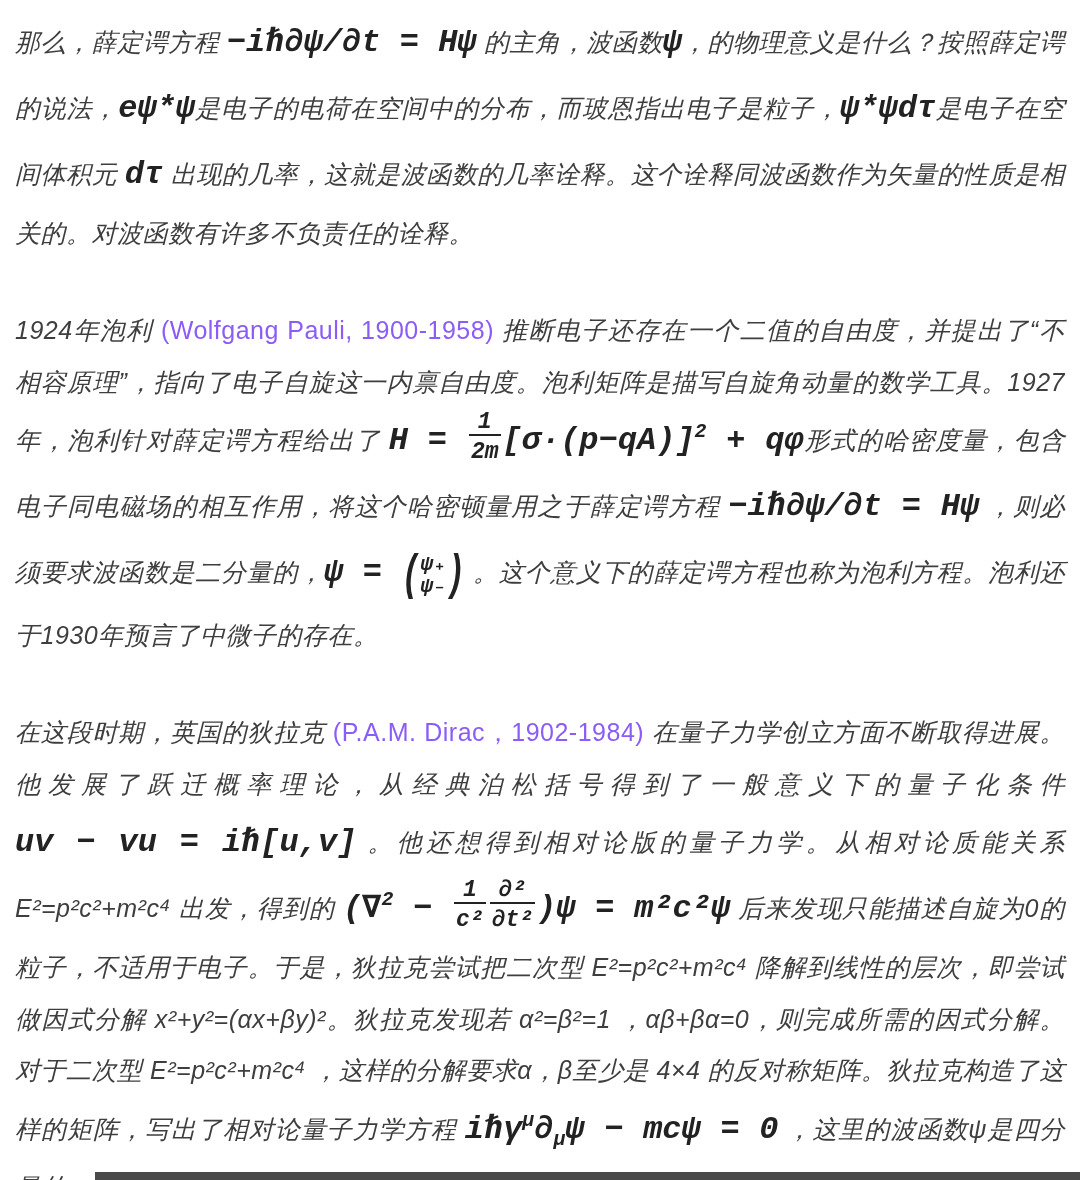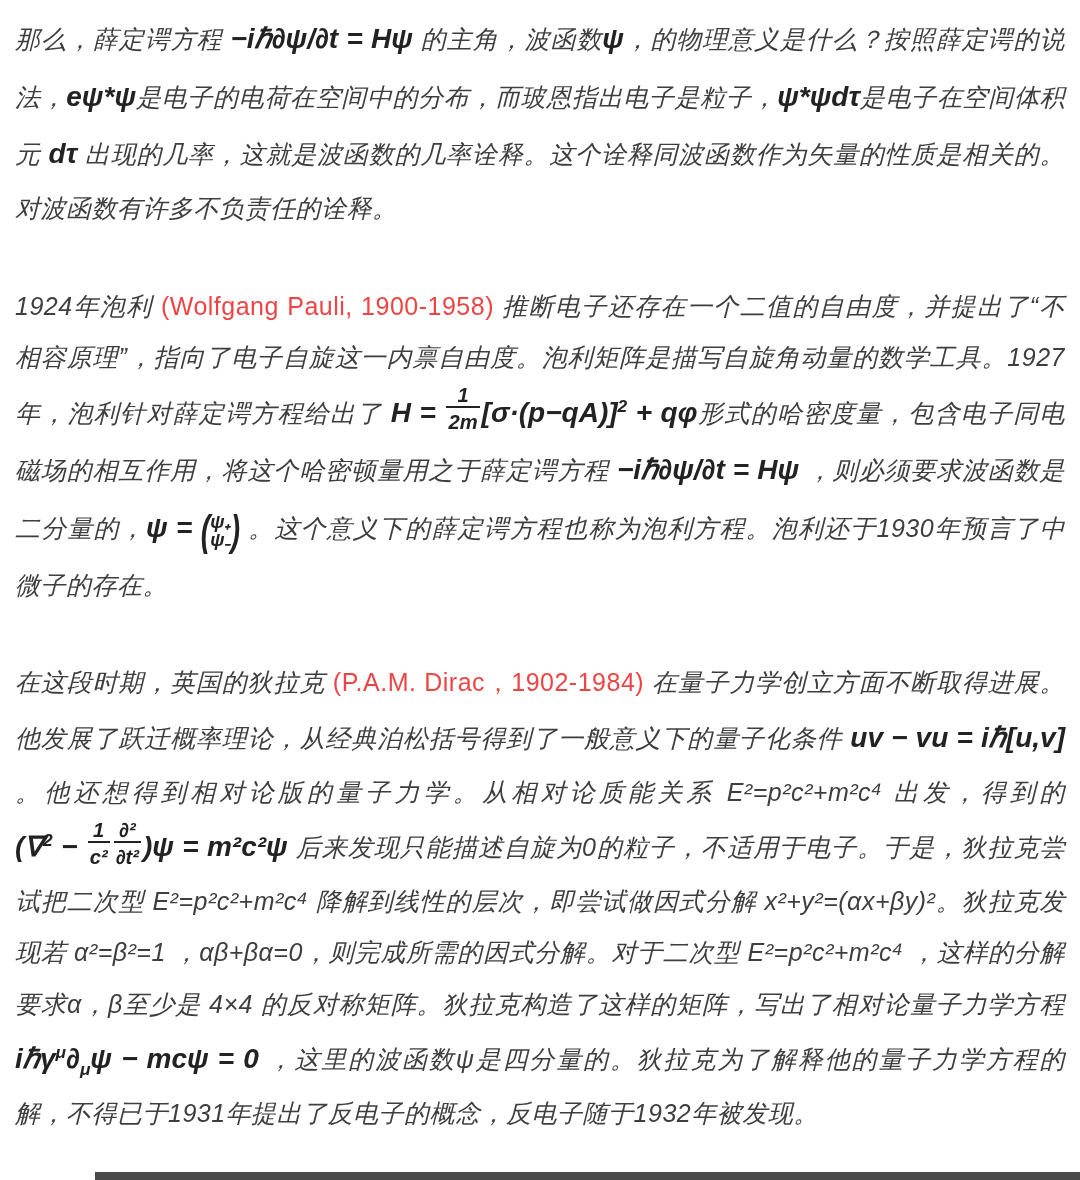--- a/index.html
+++ b/index.html
@@ -14,26 +14,26 @@
   .doc {
     padding: 10px 15px 0 15px;
     font-size: 25px;
     line-height: 2.06;
     color: #3e3e3e;
     text-align: justify;
     letter-spacing: 0.5px;
   }
   .para { margin: 0 0 46px 0; }
   .txt { color: inherit; font-style: italic; }
-  .gray { color: #ef4444; }
+  .gray { color: #8b5cf6; }
   .formula {
-    font-family: Liberation Sans, sans-serif;
+    font-family: Liberation Mono, monospace;
     font-weight: bold;
     font-style: italic;
-    font-size: 28px;
+    font-size: 32px;
     color: #222222;
     letter-spacing: 0;
     white-space: nowrap;
   }
   .formula sup { font-size: 0.62em; line-height: 0; }
   .formula sub { font-size: 0.62em; line-height: 0; }
   .frac {
     display: inline-block;
     vertical-align: -0.38em;
     text-align: center;

